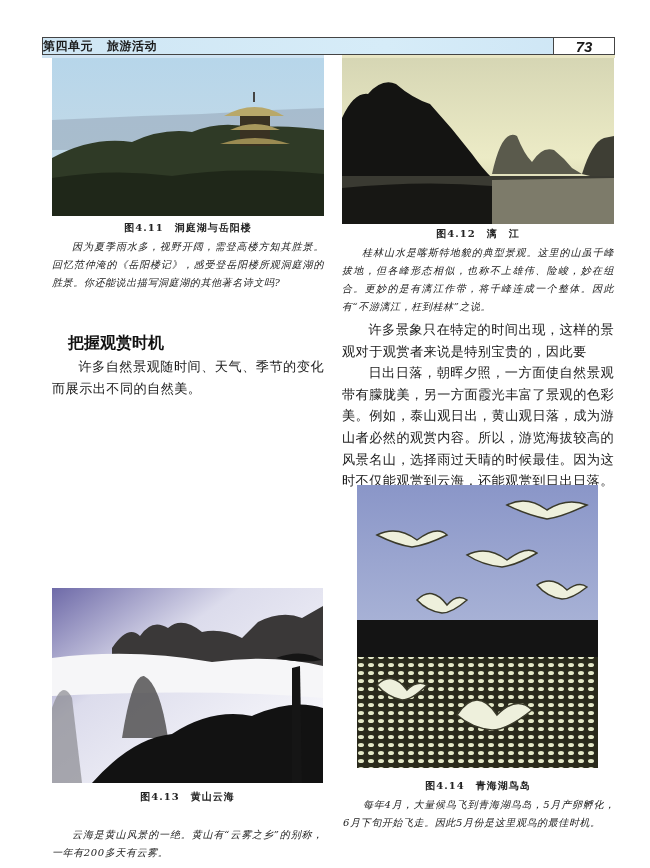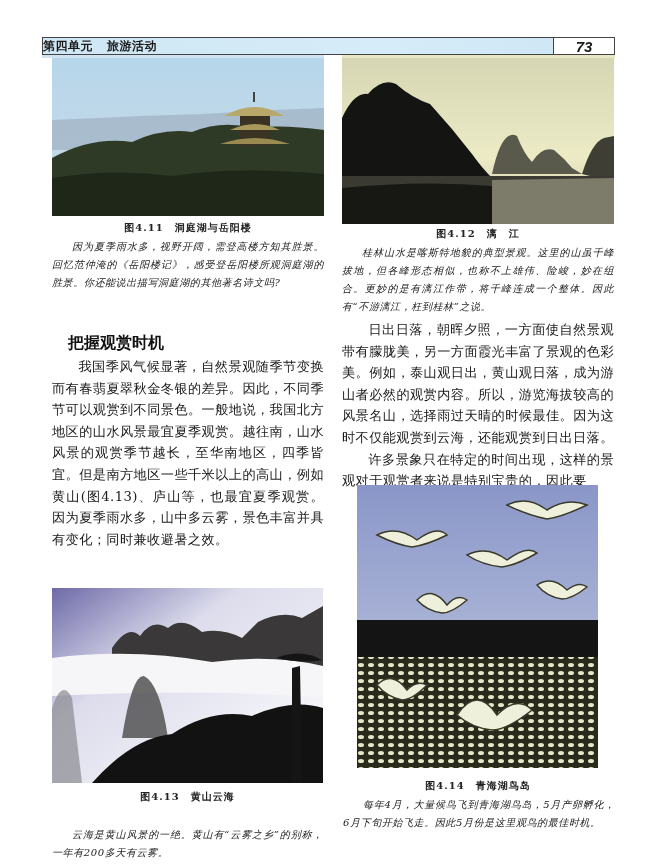--- a/index.html
+++ b/index.html
@@ -110,26 +110,26 @@
   </svg>
 </div>
 <div class="abs caption" style="left:342px;top:227px;width:272px;">图4.12　漓　江</div>
 <div class="abs note" style="left:342px;top:244px;width:272px;">
   <p>桂林山水是喀斯特地貌的典型景观。这里的山虽千峰拔地，但各峰形态相似，也称不上雄伟、险峻，妙在组合。更妙的是有漓江作带，将千峰连成一个整体。因此有“不游漓江，枉到桂林”之说。</p>
 </div>
 
 <div class="abs section-title" style="left:52px;top:333px;">把握观赏时机</div>
 
 <div class="abs body-text" style="left:52px;top:356px;width:272px;">
-  <p>我国季风气候显著，自然景观随季节变换而有春翡夏翠秋金冬银的差异。因此，不同季节可以观赏到不同景色。一般地说，我国北方地区的山水风景最宜夏季观赏。越往南，山水风景的观赏季节越长，至华南地区，四季皆宜。但是南方地区一些千米以上的高山，例如黄山(图4.13)、庐山等，也最宜夏季观赏。因为夏季雨水多，山中多云雾，景色丰富并具有变化；同时兼收避暑之效。</p>
+  <p>许多自然景观随时间、天气、季节的变化而展示出不同的自然美。</p>
 </div>
 
 <div class="abs body-text" style="left:342px;top:319px;width:272px;">
+  <p>许多景象只在特定的时间出现，这样的景观对于观赏者来说是特别宝贵的，因此要</p>
   <p>日出日落，朝晖夕照，一方面使自然景观带有朦胧美，另一方面霞光丰富了景观的色彩美。例如，泰山观日出，黄山观日落，成为游山者必然的观赏内容。所以，游览海拔较高的风景名山，选择雨过天晴的时候最佳。因为这时不仅能观赏到云海，还能观赏到日出日落。</p>
-  <p>许多景象只在特定的时间出现，这样的景观对于观赏者来说是特别宝贵的，因此要</p>
 </div>
 
 <div class="abs photo" style="left:52px;top:588px;width:271px;height:195px;">
   <svg viewBox="0 0 271 195" preserveAspectRatio="none">
     <defs>
       <linearGradient id="sky3" x1="0" y1="0" x2="1" y2="1">
         <stop offset="0" stop-color="#6e6aa8"></stop>
           <stop offset="0.35" stop-color="#dcdcec"></stop>
           <stop offset="1" stop-color="#ffffff"></stop>
       </linearGradient>

